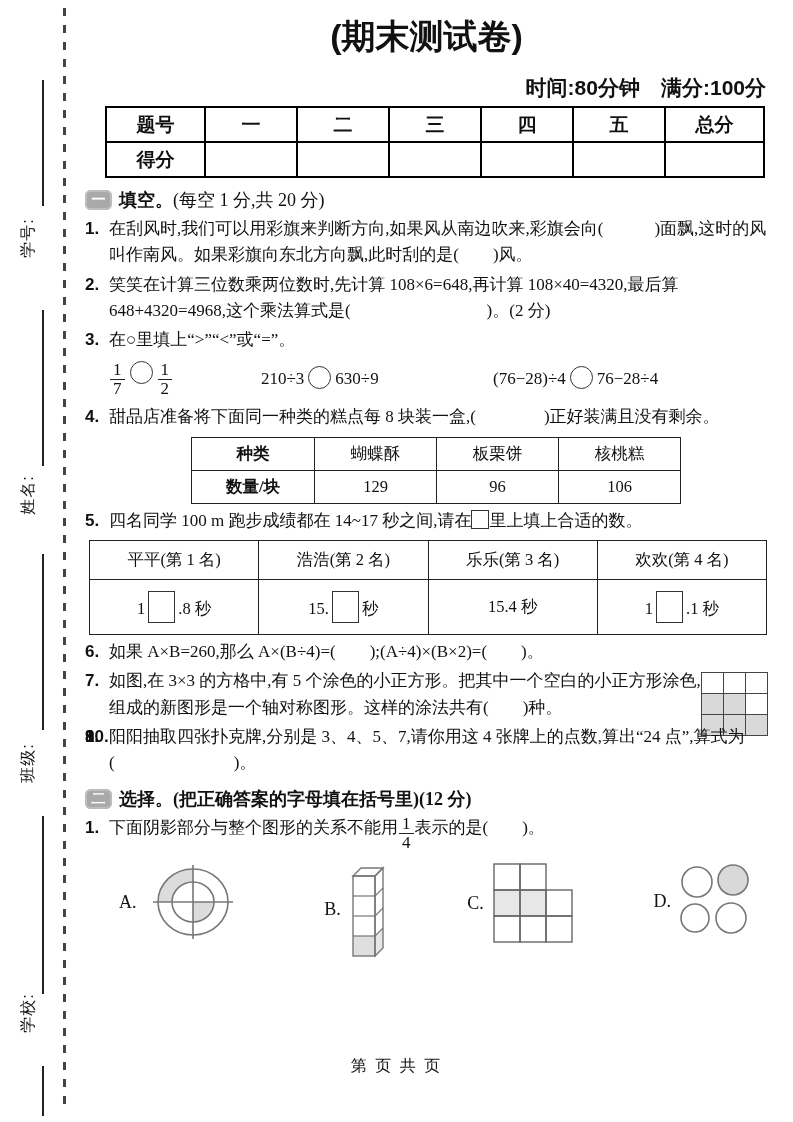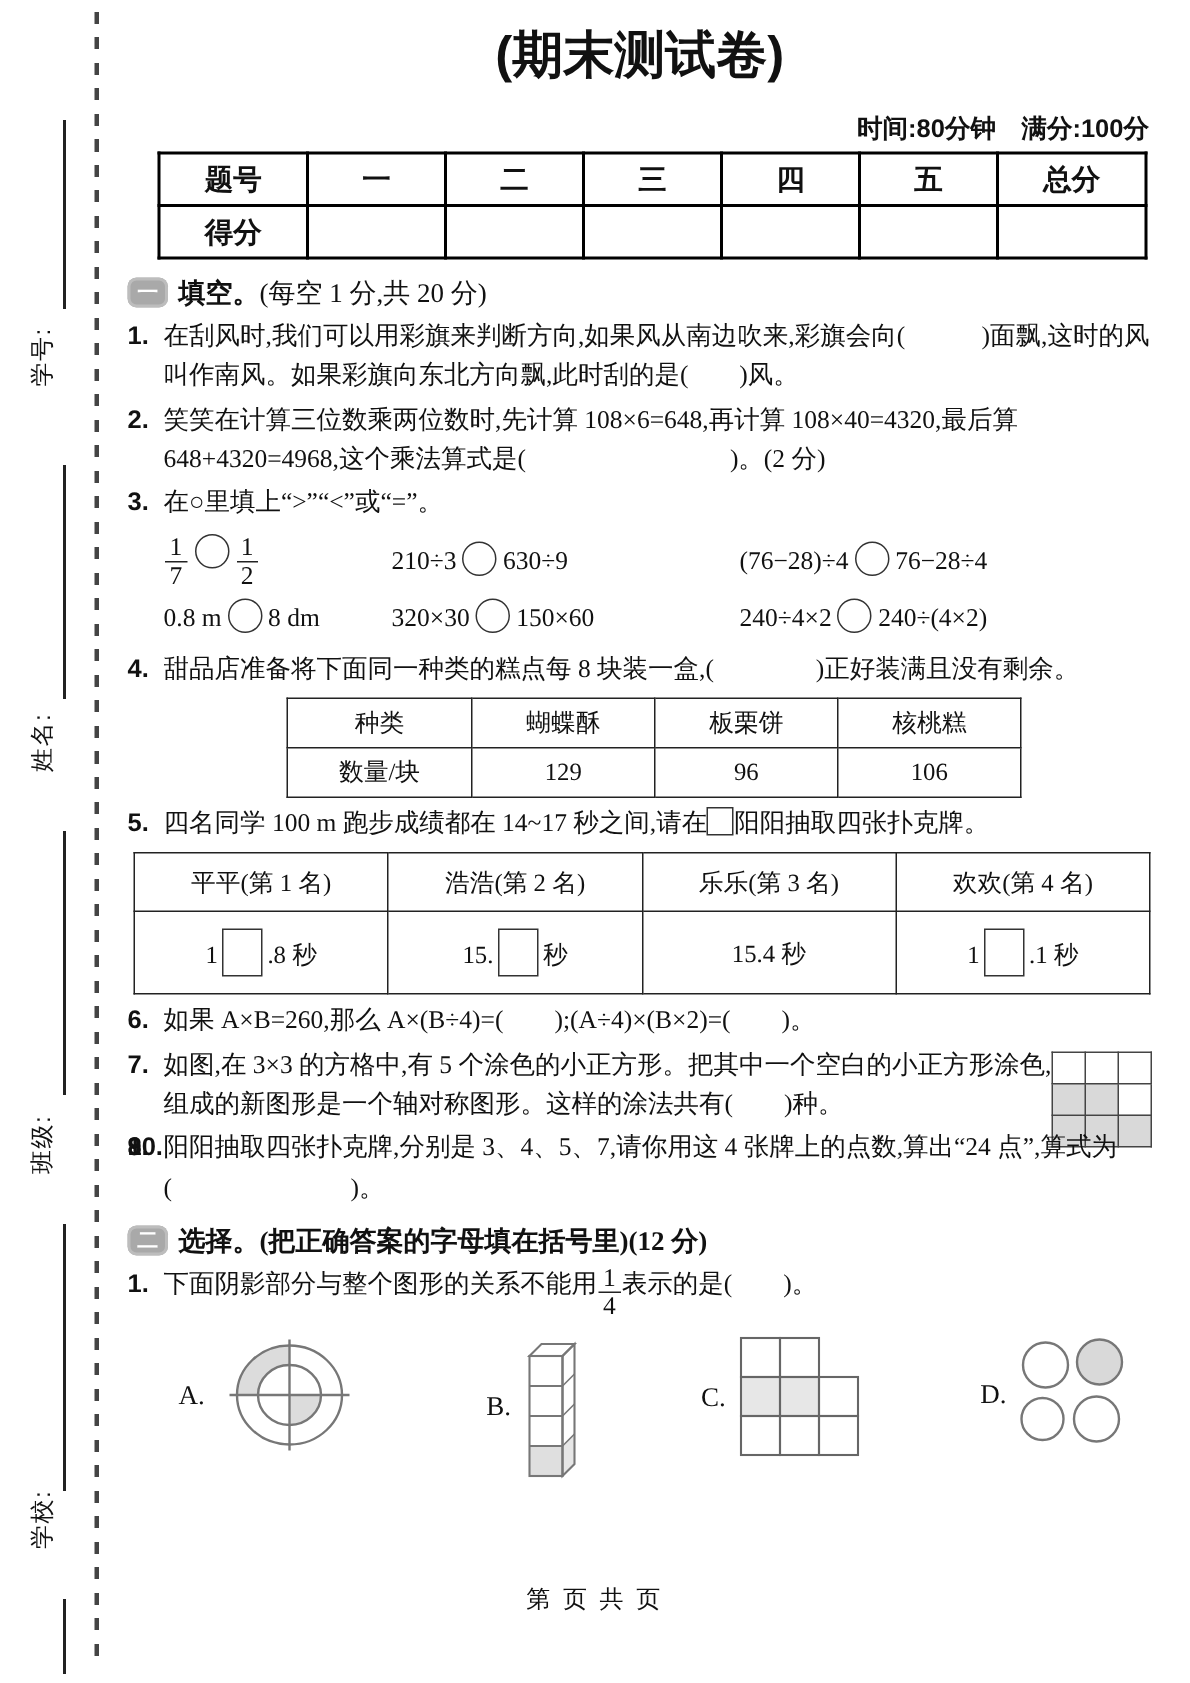--- a/index.html
+++ b/index.html
@@ -11,21 +11,21 @@
   .side-line{position:absolute;left:42px;width:0;border-left:2px solid #222;}
   .side-label{position:absolute;left:-6px;width:70px;height:22px;text-align:center;
               transform:rotate(-90deg);font-size:16px;letter-spacing:1px;
               font-family:"Liberation Sans","DejaVu Sans",sans-serif;}
   
   .main{position:absolute;left:85px;top:0;width:683px;}
   .title{margin-top:24px;text-align:center;font-size:40px;font-weight:bold;line-height:1.15;
          font-family:"Liberation Sans","DejaVu Sans",sans-serif;letter-spacing:0px;}
   .subtitle{margin-top:14px;text-align:center;font-size:34px;font-weight:bold;
             font-family:"Liberation Sans","DejaVu Sans",sans-serif;}
-  .info{margin-top:14px;text-align:right;font-size:17px;font-weight:bold;
+  .info{margin-top:14px;text-align:right;font-size:21px;font-weight:bold;
         font-family:"Liberation Sans","DejaVu Sans",sans-serif;padding-right:2px;}
   table{border-collapse:collapse;}
   .score-table{width:660px;margin:4px 0 0 20px;}
   .score-table td{border:2px solid #000;height:31px;text-align:center;font-size:19px;
                   font-weight:bold;font-family:"Liberation Sans","DejaVu Sans",sans-serif;}
   .score-table td.lab{width:95px;}
   
   .sec{margin:10px 0 4px 0;font-size:18px;font-weight:bold;
        font-family:"Liberation Sans","DejaVu Sans",sans-serif;display:flex;align-items:center;gap:7px;}
   .badge{display:inline-flex;width:27px;height:20px;background:#a9a9a9;border-radius:6px;
@@ -41,21 +41,21 @@
   .cmp{display:inline-block;width:21px;height:21px;border:1.4px solid #333;border-radius:50%;
        vertical-align:-5px;margin:0 4px;}
   .cmp-rows{margin-top:4px;}
   .cmp-row{display:flex;align-items:center;margin:7px 0;}
   .cmp-c1{width:152px;}.cmp-c2{width:232px;}
   .small-box{display:inline-block;width:16px;height:17px;border:1.2px solid #333;vertical-align:-3px;}
   .blank-box{display:inline-block;width:25px;height:30px;border:1.3px solid #333;
              vertical-align:-9px;margin:0 3px;background:#fff;}
   .q4-table{width:490px;margin:6px 0 4px 82px;}
   .q4-table td{border:1.6px solid #222;height:30px;text-align:center;font-size:16.5px;}
-  .q4-table td:first-child{width:120px;}
+  .q4-table td:first-child{width:120px;font-weight:bold;}
   .q5-table{width:678px;margin:6px 0 4px -20px;}
   .q5-table td{border:1.6px solid #222;text-align:center;font-size:16.5px;}
   .q5-table tr:first-child td{height:36px;}
   .q5-table tr:last-child td{height:52px;}
   .q7-grid{position:absolute;right:0;top:4px;border-collapse:collapse;}
   .q7-grid td{width:21px;height:20px;border:1.4px solid #444;padding:0;}
   .q7-grid td.sh{background:#d9d9d9;}
   .q7text{display:block;width:595px;}
   
   .opts{display:flex;align-items:flex-start;margin:10px 0 0 10px;}
@@ -129,25 +129,20 @@
       <span class="qnum">3.</span>
       <span>在○里填上“&gt;”“&lt;”或“=”。</span>
       <div class="cmp-rows">
         <div class="cmp-row">
           <span class="cmp-c1">
             <span class="frac"><span class="num">1</span><span class="den">7</span></span><span class="cmp"></span><span class="frac"><span class="num">1</span><span class="den">2</span></span>
           </span>
           <span class="cmp-c2"><span>210÷3</span><span class="cmp"></span><span>630÷9</span></span>
           <span><span>(76−28)÷4</span><span class="cmp"></span><span>76−28÷4</span></span>
         </div>
-        <div class="cmp-row">
-          <span class="cmp-c1"><span>0.8 m</span><span class="cmp"></span><span>8 dm</span></span>
-          <span class="cmp-c2"><span>320×30</span><span class="cmp"></span><span>150×60</span></span>
-          <span><span>240÷4×2</span><span class="cmp"></span><span>240÷(4×2)</span></span>
-        </div>
       </div>
     </div>
 
     <div class="q">
       <span class="qnum">4.</span>
       <span>甜品店准备将下面同一种类的糕点每 8 块装一盒,(　　　　)正好装满且没有剩余。</span>
       <table class="q4-table">
         <tbody>
             <tr>
           <td>种类</td>
@@ -160,21 +155,21 @@
           <td>129</td>
           <td>96</td>
           <td>106</td>
         </tr>
       </tbody>
         </table>
     </div>
 
     <div class="q">
       <span class="qnum">5.</span>
-      <span>四名同学 100 m 跑步成绩都在 14~17 秒之间,请在</span><span class="small-box"></span><span>阳阳抽取四张扑克牌。</span>
+      <span>四名同学 100 m 跑步成绩都在 14~17 秒之间,请在</span><span class="small-box"></span><span>里上填上合适的数。</span>
       <table class="q5-table">
         <tbody>
             <tr>
           <td style="width:25%;">平平(第 1 名)</td>
           <td style="width:25%;">浩浩(第 2 名)</td>
           <td style="width:25%;">乐乐(第 3 名)</td>
           <td>欢欢(第 4 名)</td>
         </tr>
         <tr>
           <td><span>1</span><span class="blank-box"></span><span>.8 秒</span></td>

